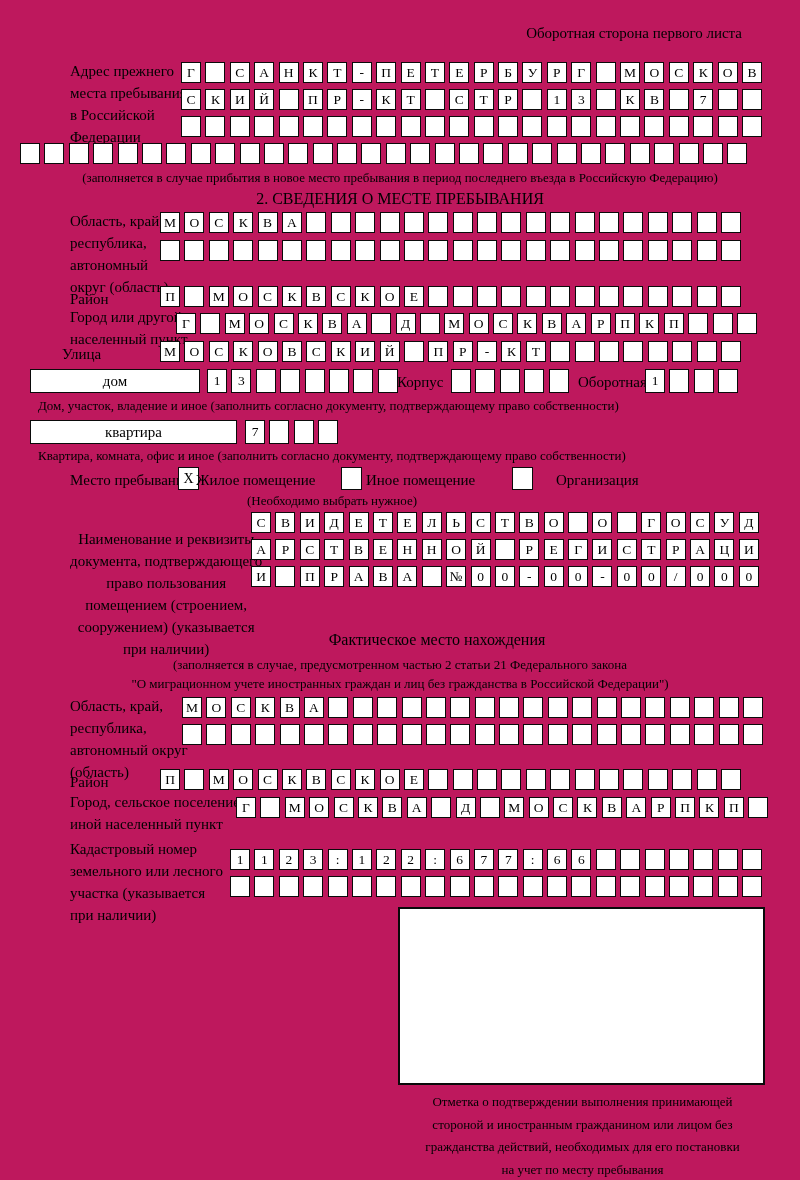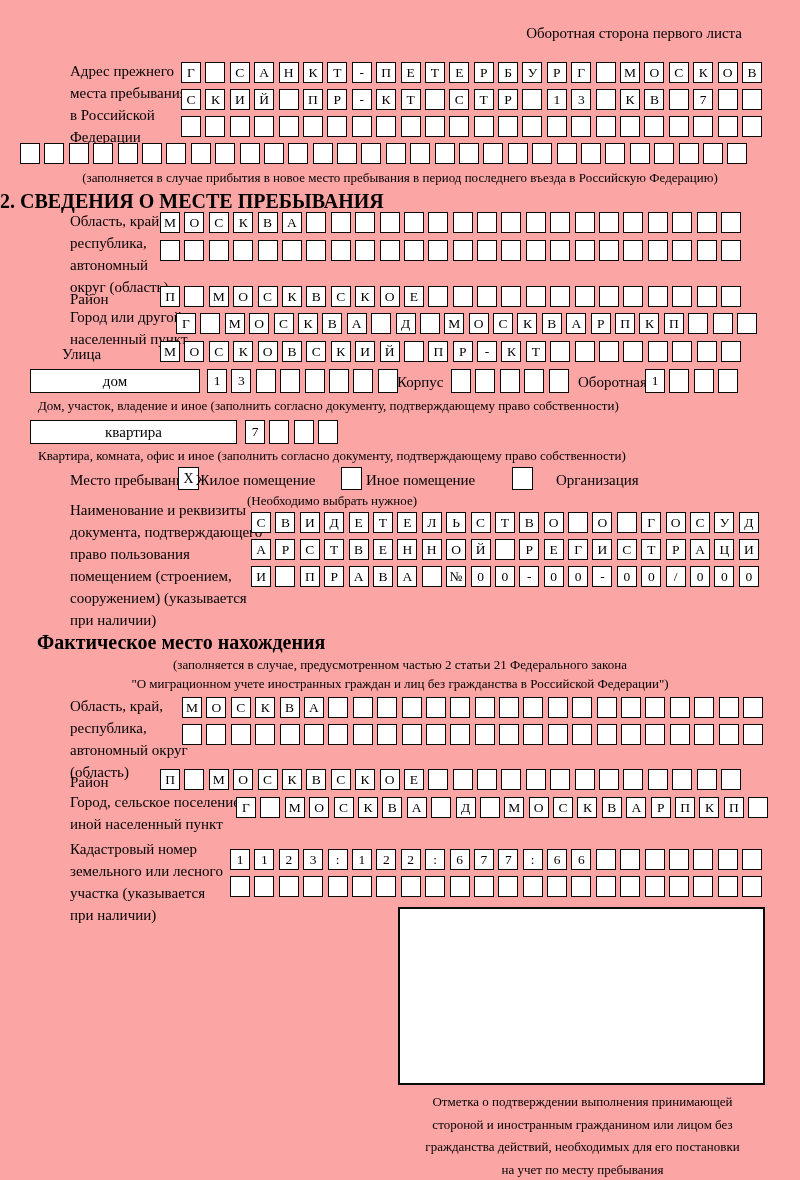--- a/index.html
+++ b/index.html
@@ -1,25 +1,25 @@
 <!DOCTYPE html>
 <html><head>
 <meta charset="utf-8">
 <style>
   html,body{margin:0;padding:0;background:#ffffff;}
   .page{
-    position:relative;width:800px;height:1180px;background:#fca5a5;
+    position:relative;width:800px;height:1180px;background:#be185d;
     font-family:"Liberation Serif","DejaVu Serif",serif;color:#000;overflow:hidden;
   }
   .abs{position:absolute;}
   .lbl{font-size:15px;line-height:22px;white-space:nowrap;}
   .lbl div{white-space:nowrap;}
   .caption{font-size:13px;white-space:nowrap;}
   .center{text-align:center;}
-  .title{font-size:20px;font-weight:bold;}
+  .title{font-size:16px;font-weight:normal;text-align:center;}
   .cellrow{display:flex;gap:4.4px;}
   .cell{
     flex:0 0 20px;box-sizing:border-box;width:20px;height:21px;
     border:1.6px solid #0a0a0a;display:flex;align-items:center;justify-content:center;
     font-size:13.5px;line-height:1;background:#fff;
   }
   .tall .cell{height:24px;}
   .wbox{
     box-sizing:border-box;border:1.6px solid #0a0a0a;height:24px;
     display:flex;align-items:center;justify-content:center;font-size:15px;background:#fff;
@@ -342,21 +342,21 @@
 
   <div class="abs lbl" style="left:70px;top:469px;">Место пребывания:</div>
   <div class="abs chk" style="left:178px;top:467px;">X</div>
   <div class="abs lbl" style="left:196px;top:469px;">Жилое помещение</div>
   <div class="abs chk" style="left:341px;top:467px;"></div>
   <div class="abs lbl" style="left:366px;top:469px;">Иное помещение</div>
   <div class="abs chk" style="left:512px;top:467px;"></div>
   <div class="abs lbl" style="left:556px;top:469px;">Организация</div>
   <div class="abs caption" style="left:247px;top:493px;">(Необходимо выбрать нужное)</div>
 
-  <div class="abs lbl" style="left:70px;top:499px;">
+  <div class="abs lbl" style="left:70px;top:528px;text-align:center;">
     <div>Наименование и реквизиты</div>
     <div>документа, подтверждающего</div>
     <div>право пользования</div>
     <div>помещением (строением,</div>
     <div>сооружением) (указывается</div>
     <div>при наличии)</div>
   </div>
   <div class="abs cellrow" style="left:251px;top:512px;">
       <span class="cell">С</span>
       <span class="cell">В</span>

